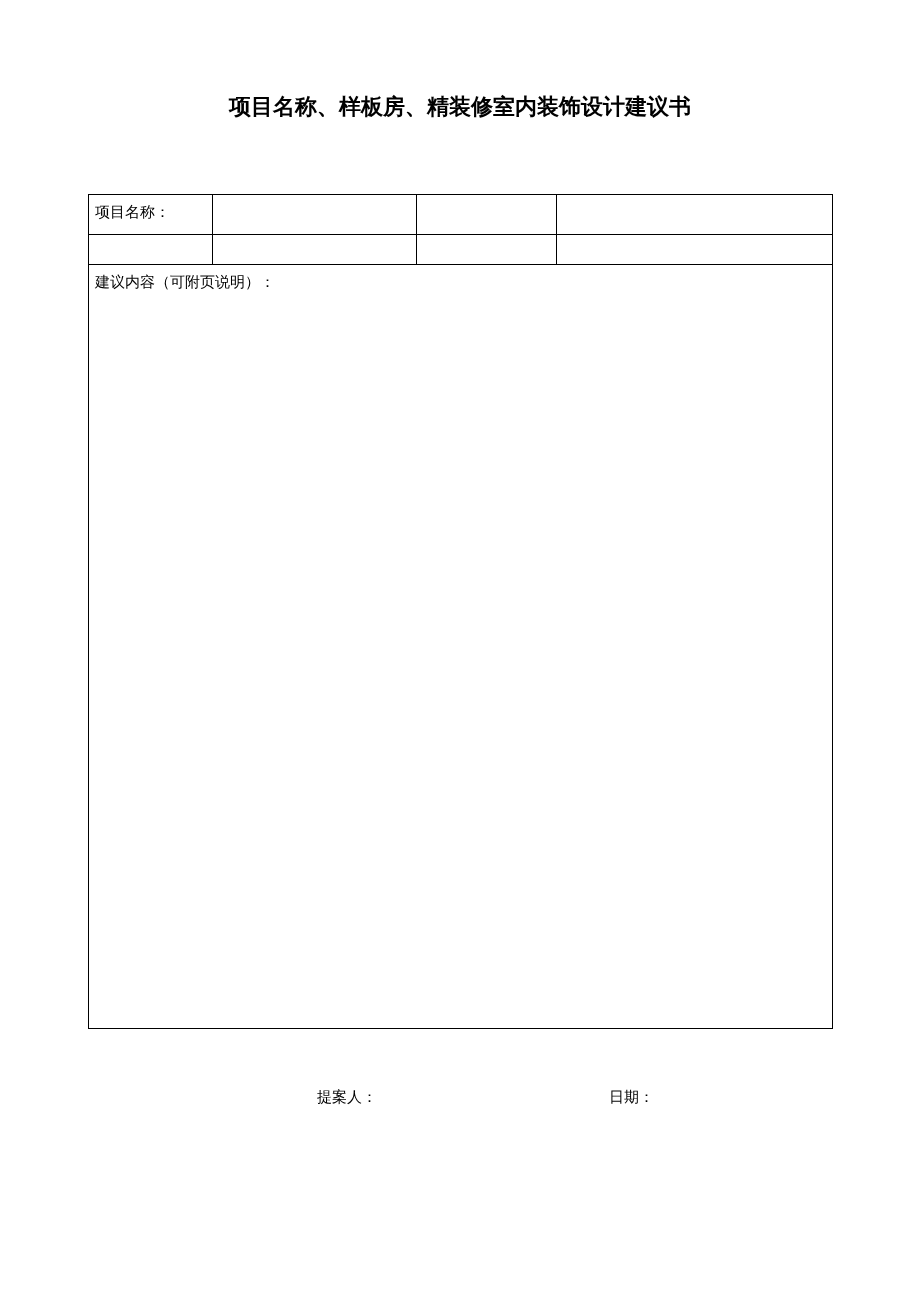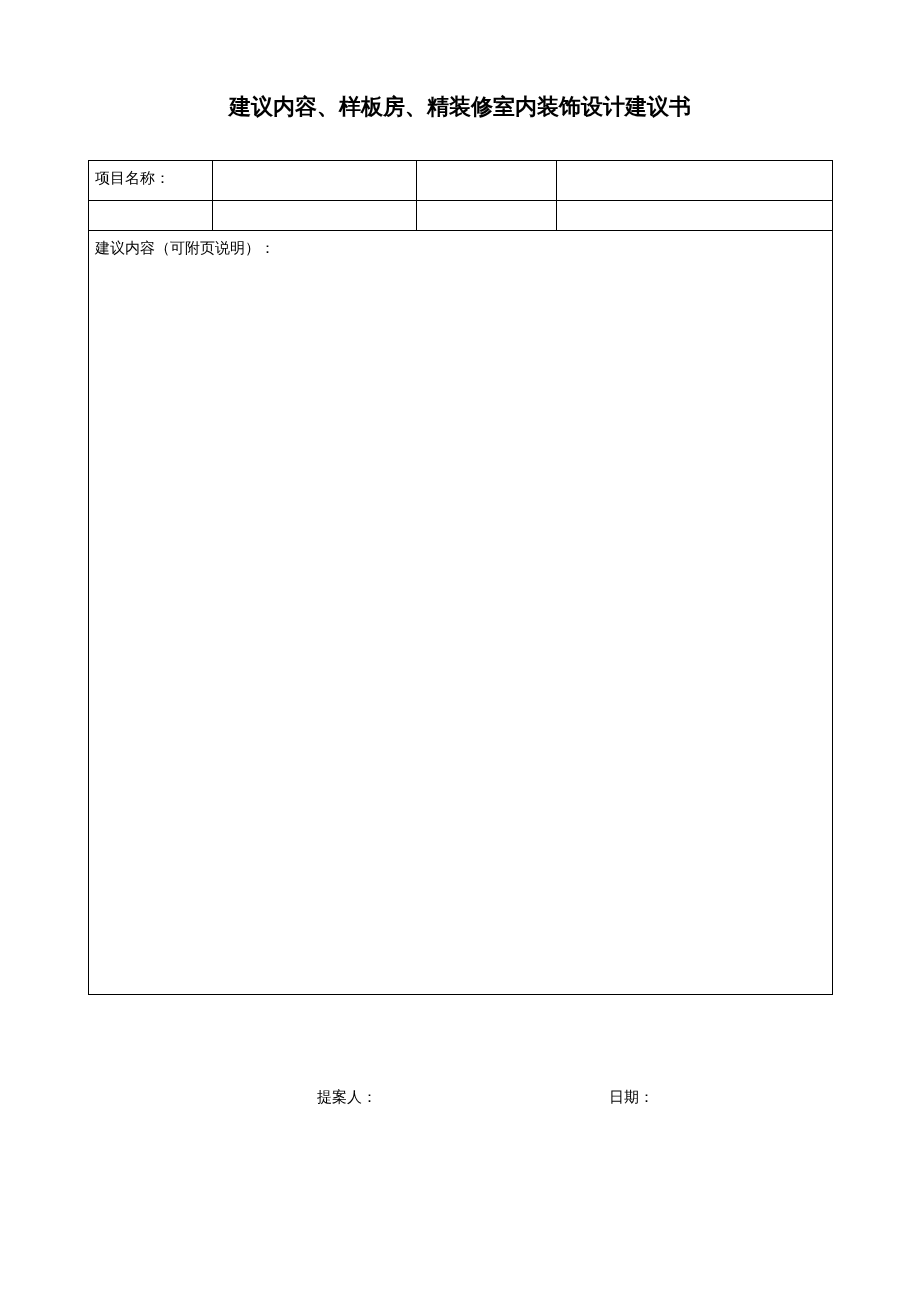--- a/index.html
+++ b/index.html
@@ -20,20 +20,21 @@
       font-size: 22px;
       font-weight: bold;
       padding-top: 92px;
       padding-bottom: 38px;
     }
     .form-table {
       border-collapse: collapse;
       width: 744px;
       margin-left: 88px;
       table-layout: fixed;
+      margin-top: 34px;
     }
     .form-table td {
       border: 1px solid #000000;
       vertical-align: top;
       padding: 8px 6px;
       font-size: 15px;
     }
     .row-header-1 td {
       height: 40px;
     }
@@ -62,21 +63,21 @@
     .proposer {
       margin-left: 310px;
     }
     .date-label {
       margin-left: 232px;
     }
   </style>
 </head>
 <body>
 
-<div class="page-title">建议内容、样板房、精装修室内装饰设计建议书</div>
+<div class="page-title">项目名称、样板房、精装修室内装饰设计建议书</div>
 
 <table class="form-table">
   <tbody>
       <tr class="row-header-1">
     <td class="col-1">项目名称：</td>
     <td class="col-2"></td>
     <td class="col-3"></td>
     <td class="col-4"></td>
   </tr>
   <tr class="row-header-2">

